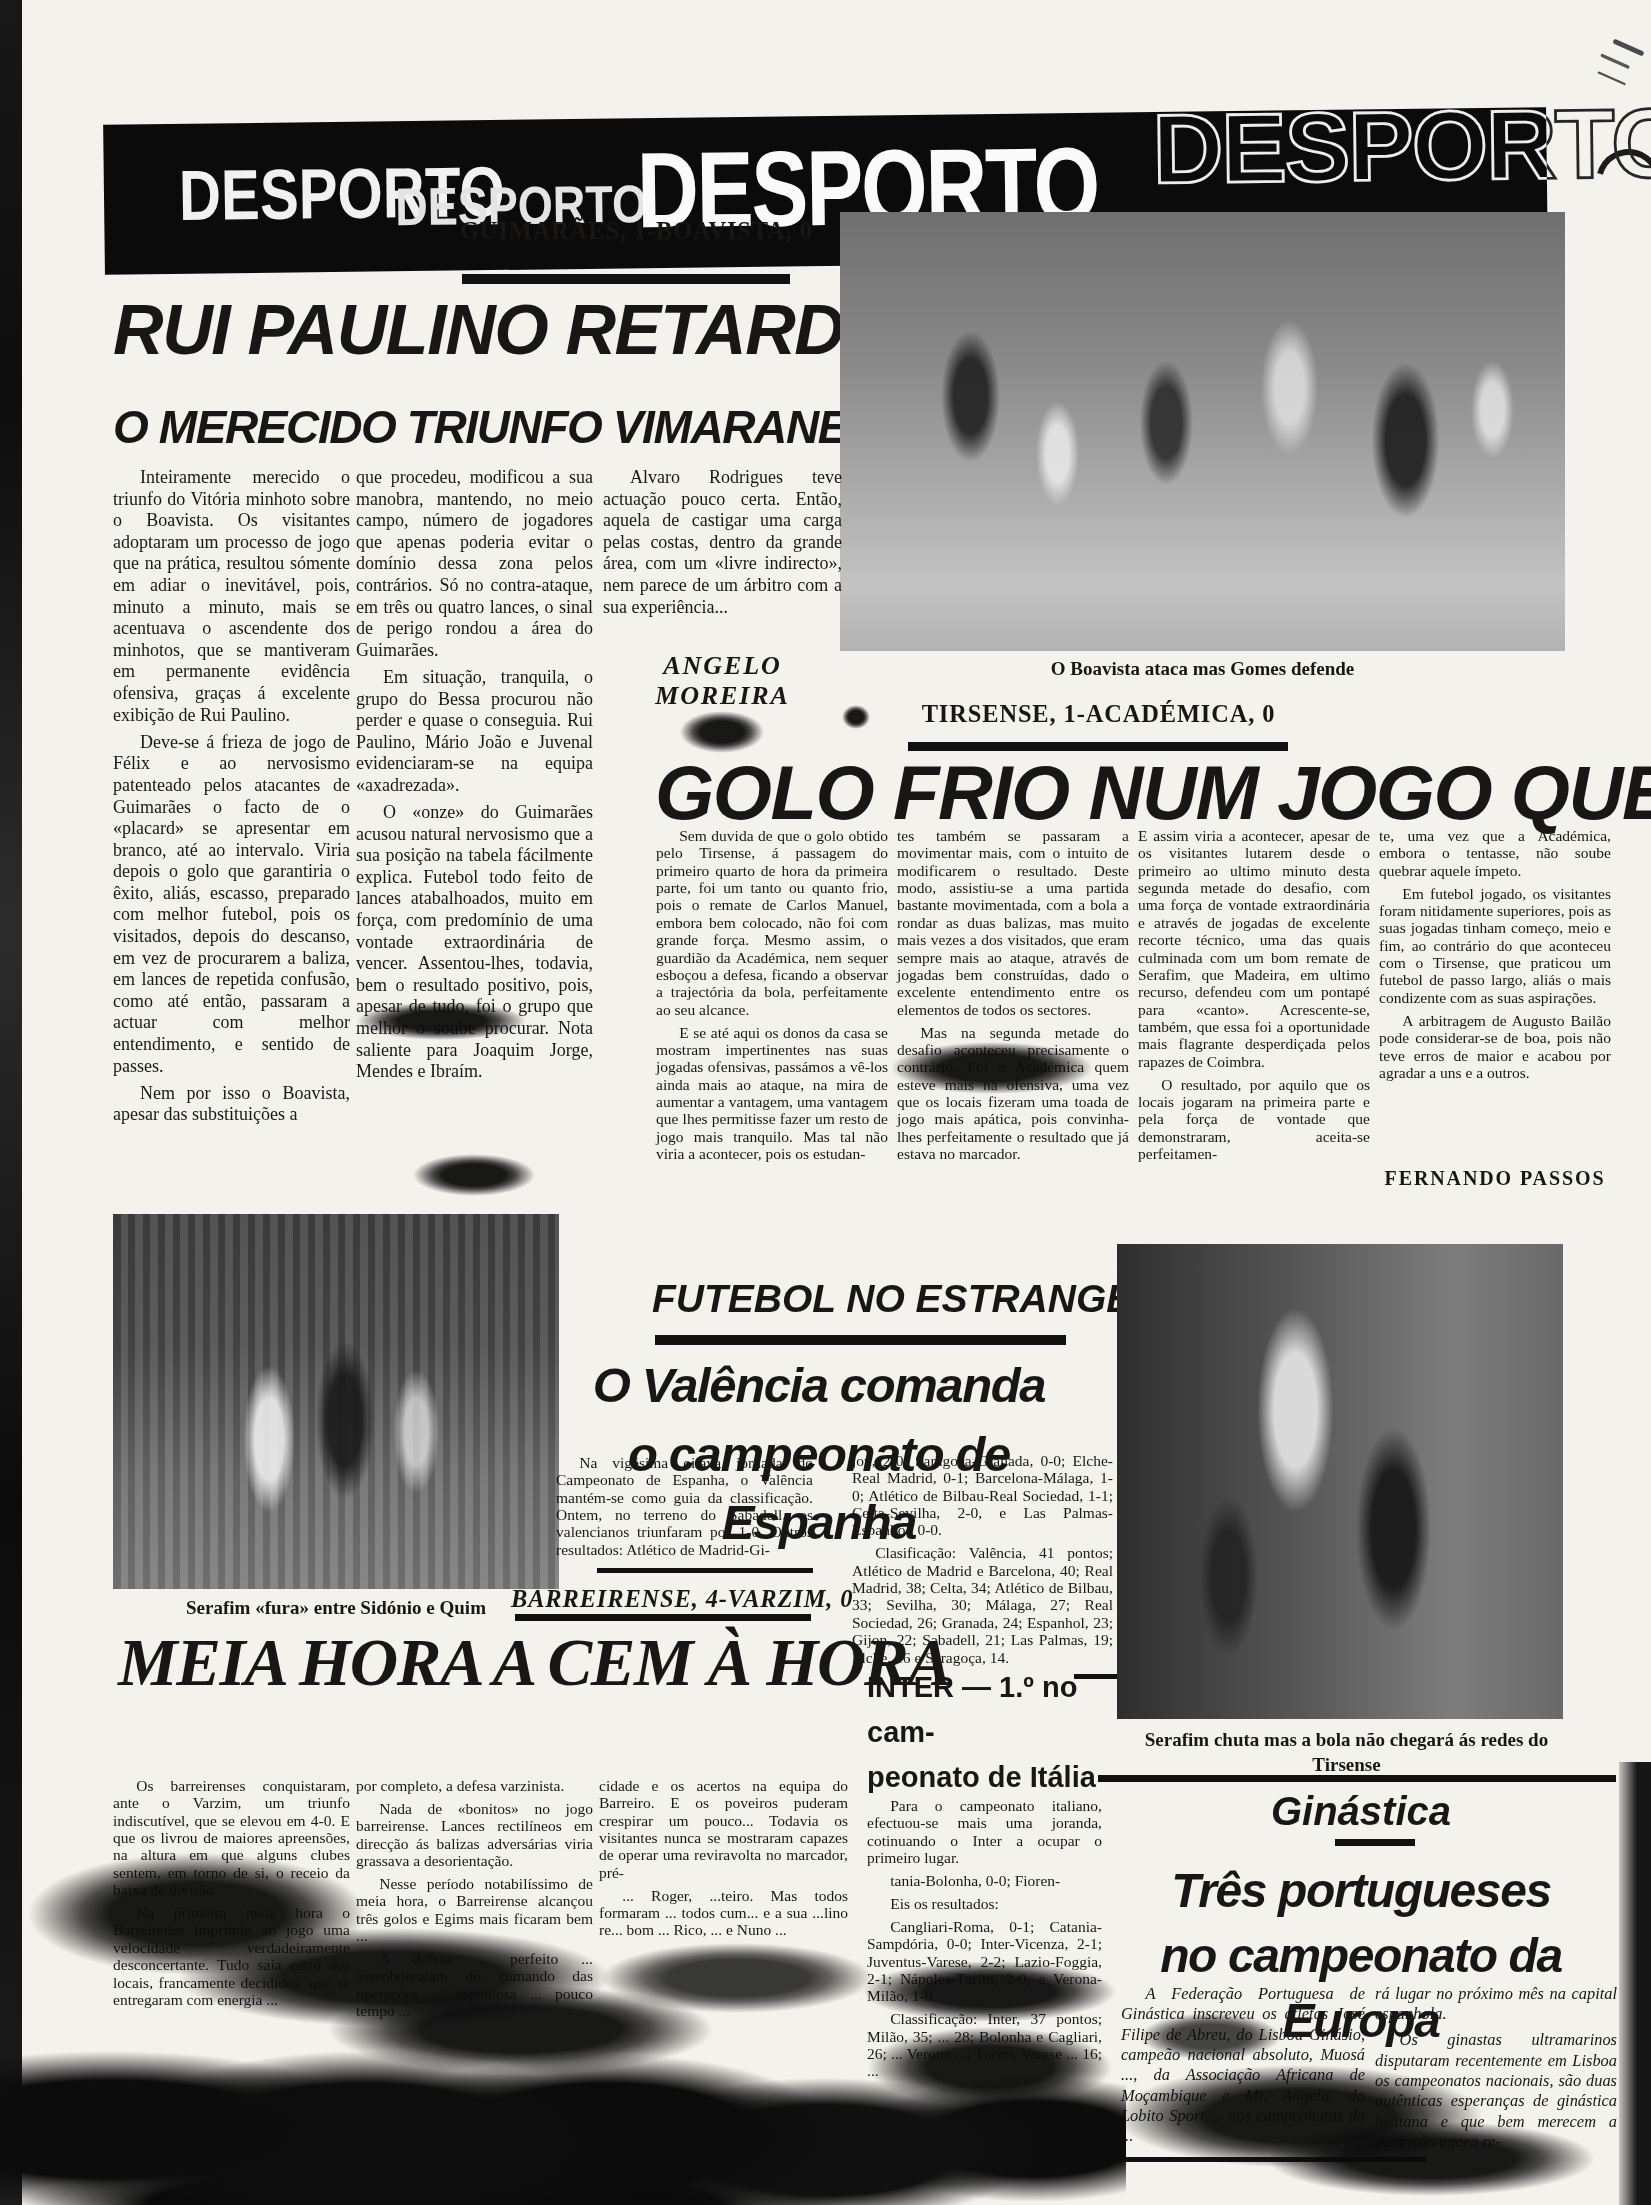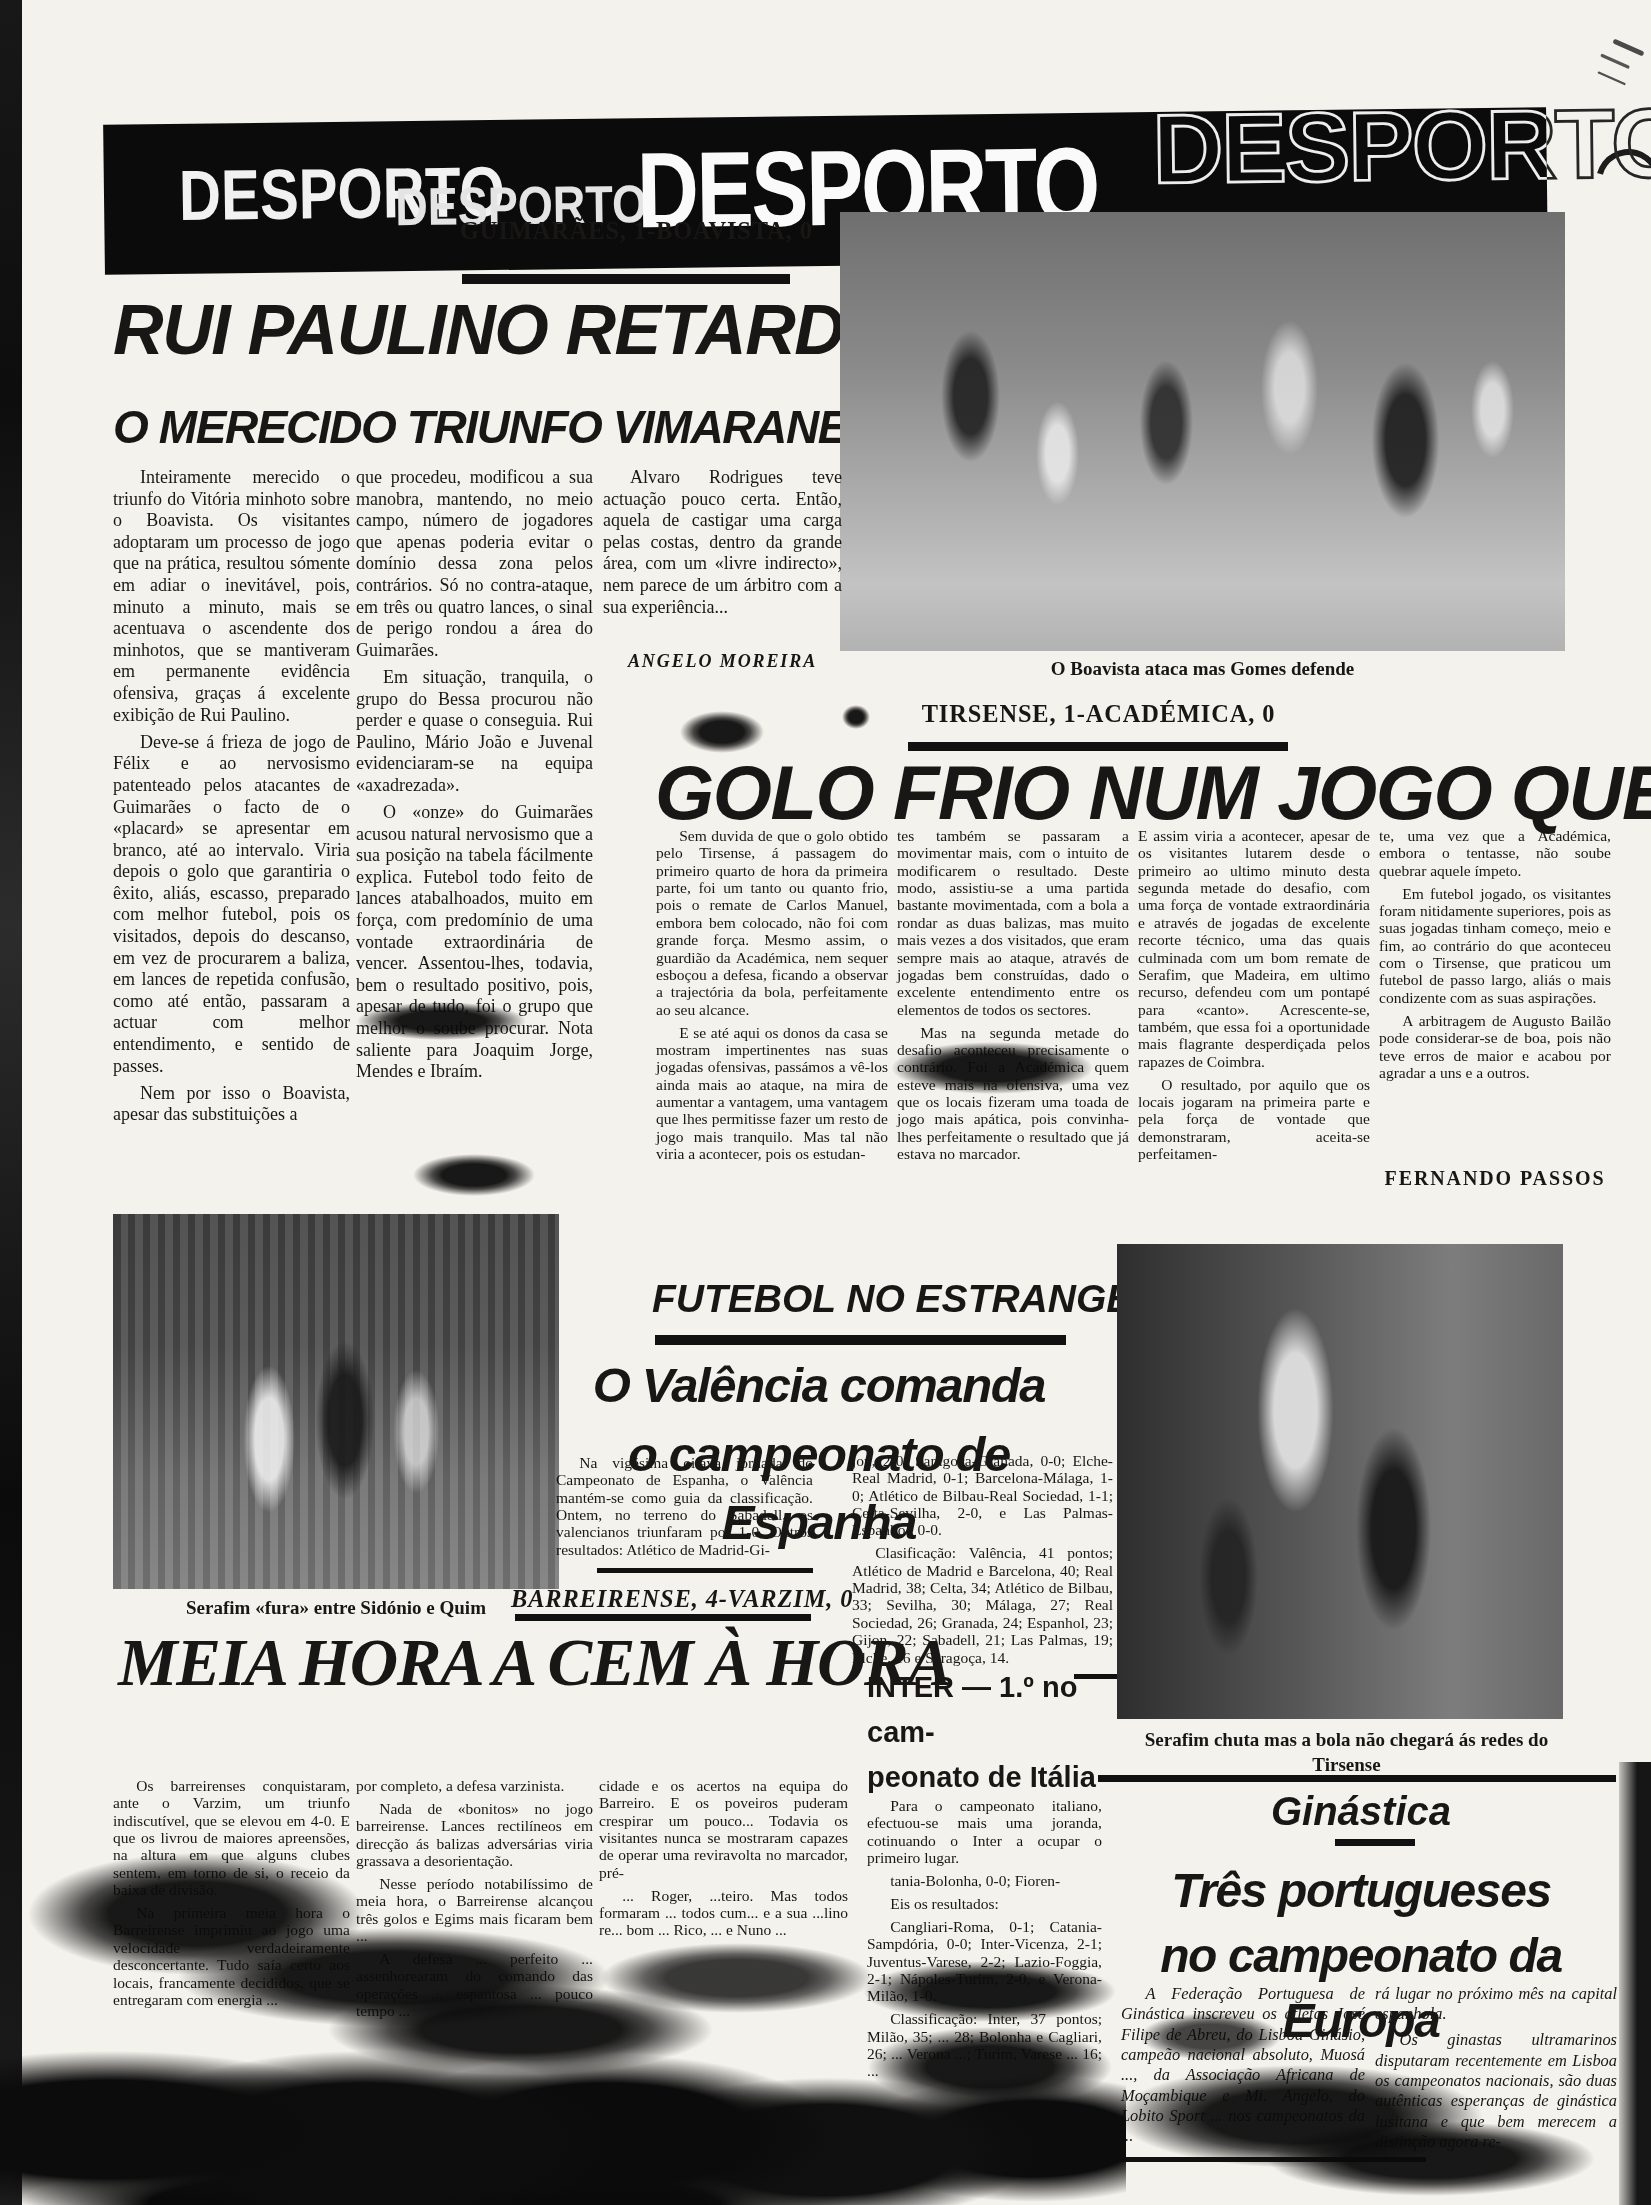--- a/index.html
+++ b/index.html
@@ -117,21 +117,21 @@
       <p>Nem por isso o Boavista, apesar das substituições a</p>
     </div>
   <div class="col body-lg cont" style="left:356px;top:467px;width:237px;">
       <p>que procedeu, modificou a sua manobra, mantendo, no meio campo, número de jogadores que apenas poderia evitar o domínio dessa zona pelos contrários. Só no contra-ataque, em três ou quatro lances, o sinal de perigo rondou a área do Guimarães.</p>
       <p>Em situação, tranquila, o grupo do Bessa procurou não perder e quase o conseguia. Rui Paulino, Mário João e Juvenal evidenciaram-se na equipa «axadrezada».</p>
       <p>O «onze» do Guimarães acusou natural nervosismo que a sua posição na tabela fácilmente explica. Futebol todo feito de lances atabalhoados, muito em força, com predomínio de uma vontade extraordinária de vencer. Assentou-lhes, todavia, bem o resultado positivo, pois, apesar de tudo, foi o grupo que melhor o soube procurar. Nota saliente para Joaquim Jorge, Mendes e Ibraím.</p>
     </div>
   <div class="col body-lg" style="left:603px;top:467px;width:239px;">
       <p>Alvaro Rodrigues teve actuação pouco certa. Então, aquela de castigar uma carga pelas costas, dentro da grande área, com um «livre indirecto», nem parece de um árbitro com a sua experiência...</p>
     </div>
-  <div class="byline" style="left:603px;top:651px;width:239px;font-style:italic;font-size:18px;">ANGELO MOREIRA</div>
+  <div class="byline" style="left:603px;top:651px;width:239px;font-style:italic;font-size:26px;">ANGELO MOREIRA</div>
 
   <div class="abs kicker" style="left:906px;top:700px;width:385px;">TIRSENSE, 1-ACADÉMICA, 0</div>
   <div class="abs bar" style="left:908px;top:742px;width:380px;height:9.4px;"></div>
   <div class="abs headline" style="left:655px;top:749px;font-size:76px;">GOLO FRIO NUM JOGO QUENTE</div>
 
   <div class="col body-md" style="left:656px;top:827px;width:232px;">
       <p>Sem duvida de que o golo obtido pelo Tirsense, á passagem do primeiro quarto de hora da primeira parte, foi um tanto ou quanto frio, pois o remate de Carlos Manuel, embora bem colocado, não foi com grande força. Mesmo assim, o guardião da Académica, nem sequer esboçou a defesa, ficando a observar a trajectória da bola, perfeitamente ao seu alcance.</p>
       <p>E se até aqui os donos da casa se mostram impertinentes nas suas jogadas ofensivas, passámos a vê-los ainda mais ao ataque, na mira de aumentar a vantagem, uma vantagem que lhes permitisse fazer um resto de jogo mais tranquilo. Mas tal não viria a acontecer, pois os estudan-</p>
     </div>
   <div class="col body-md cont" style="left:897px;top:827px;width:232px;">

